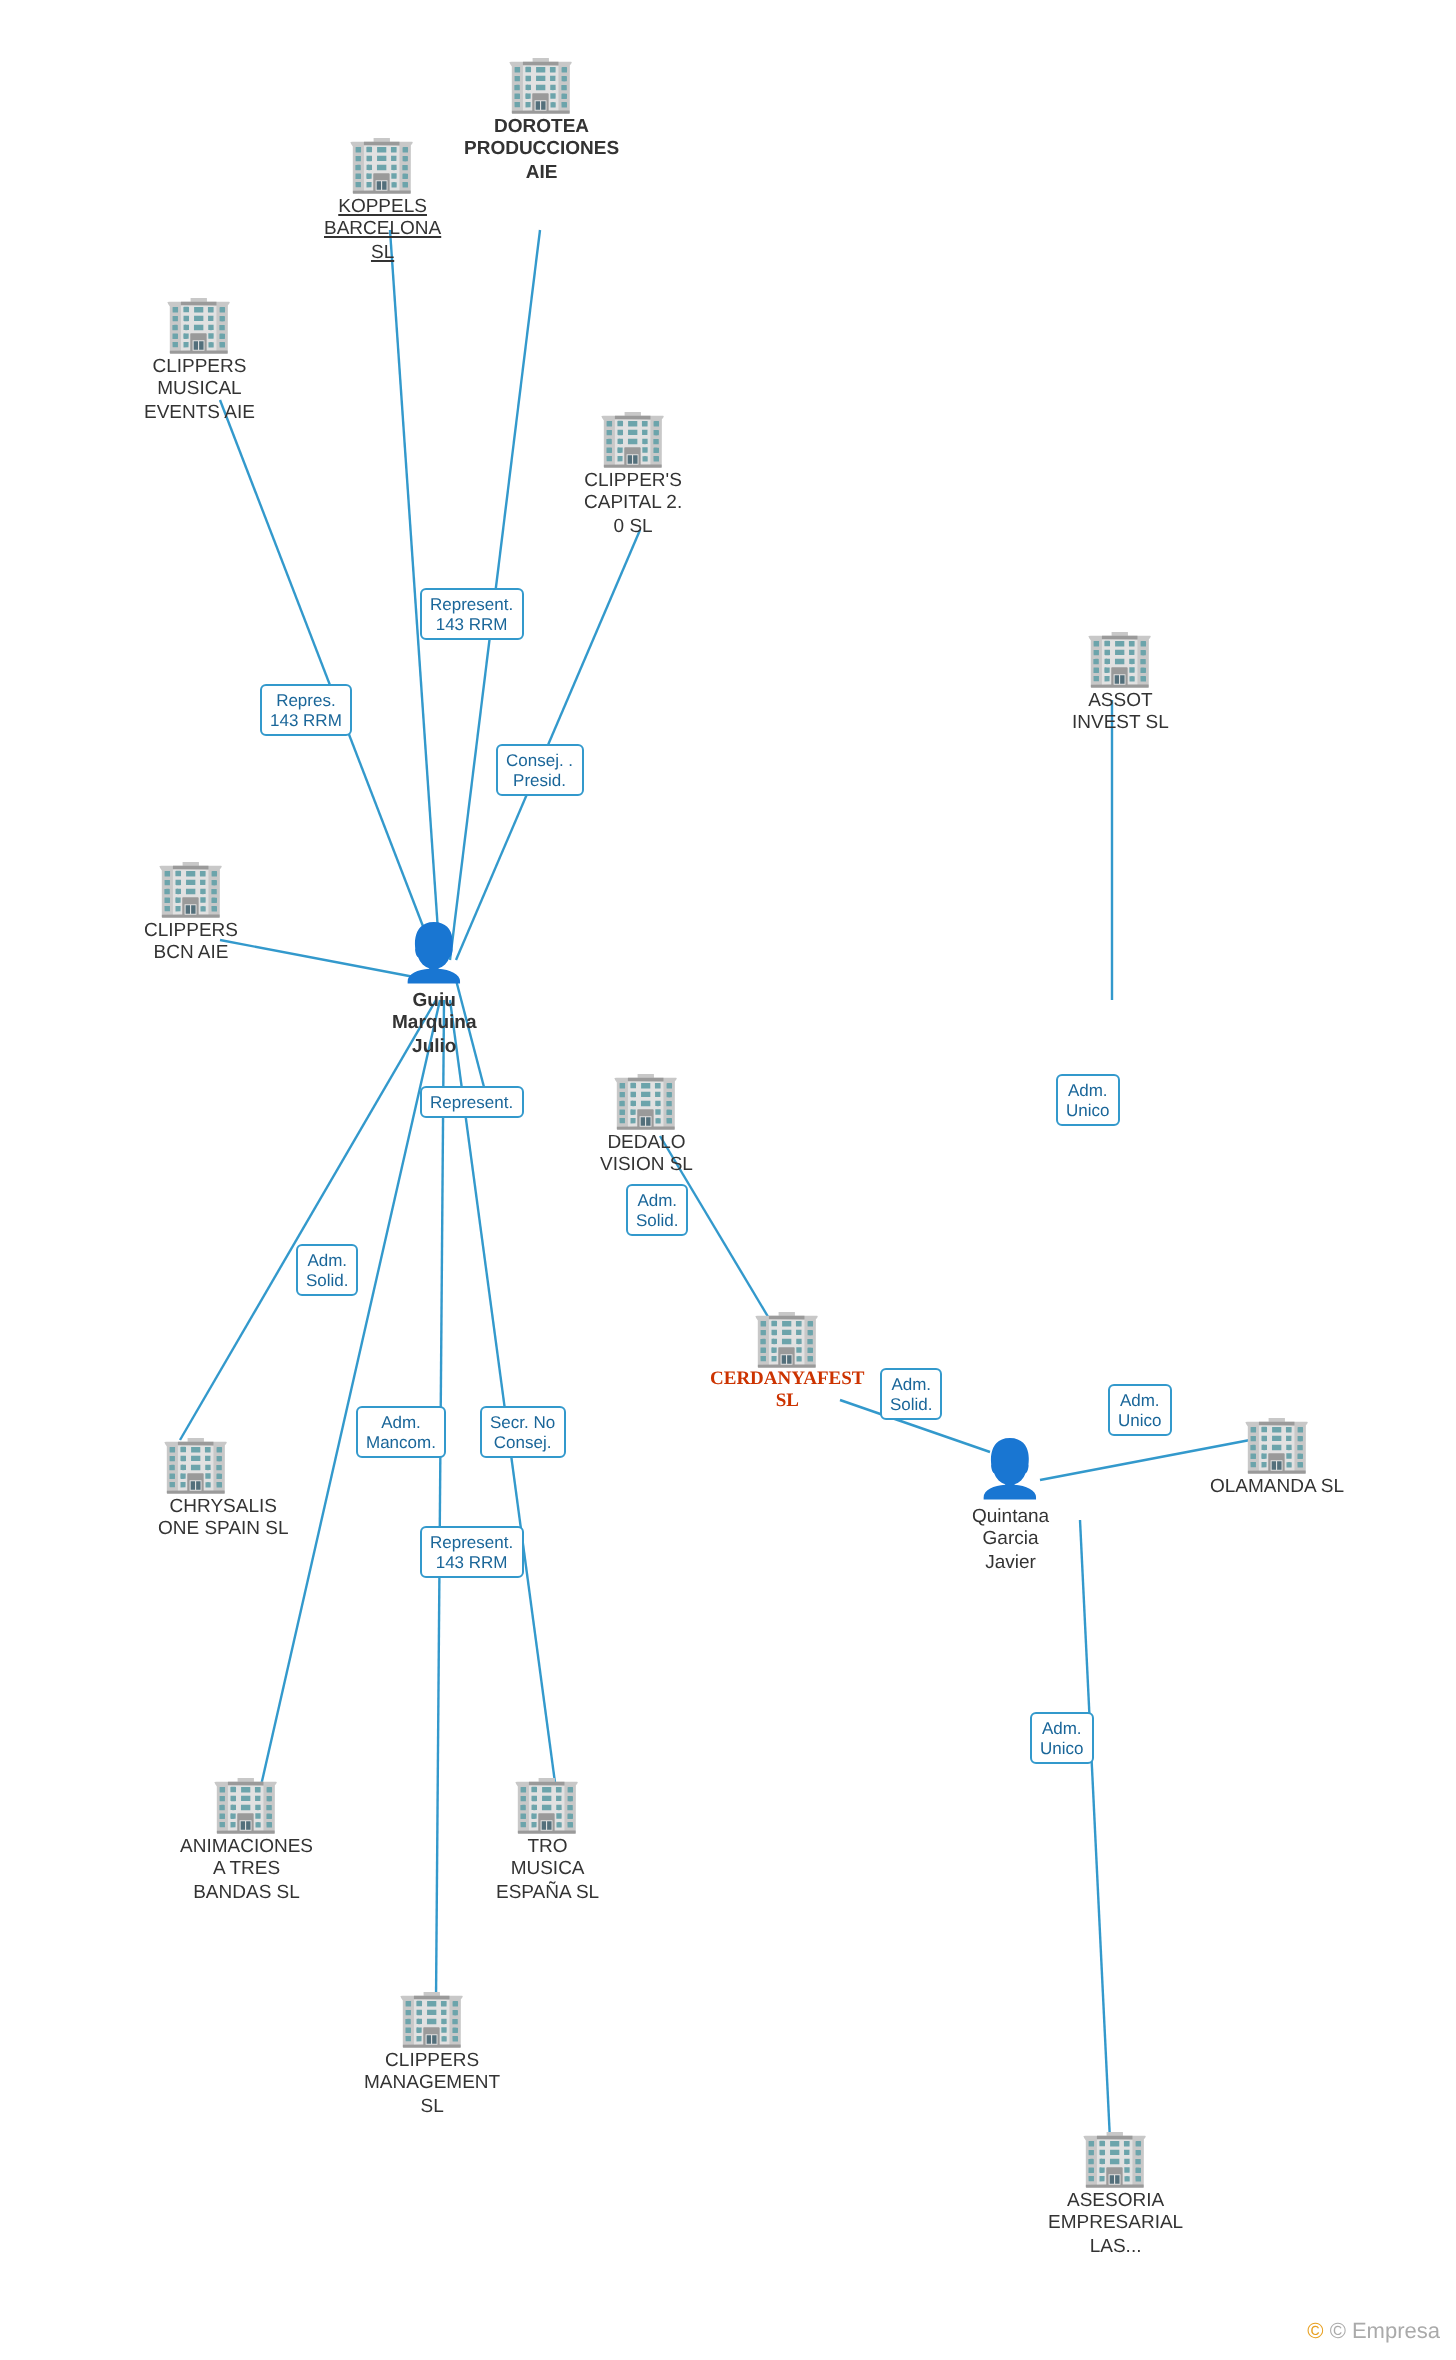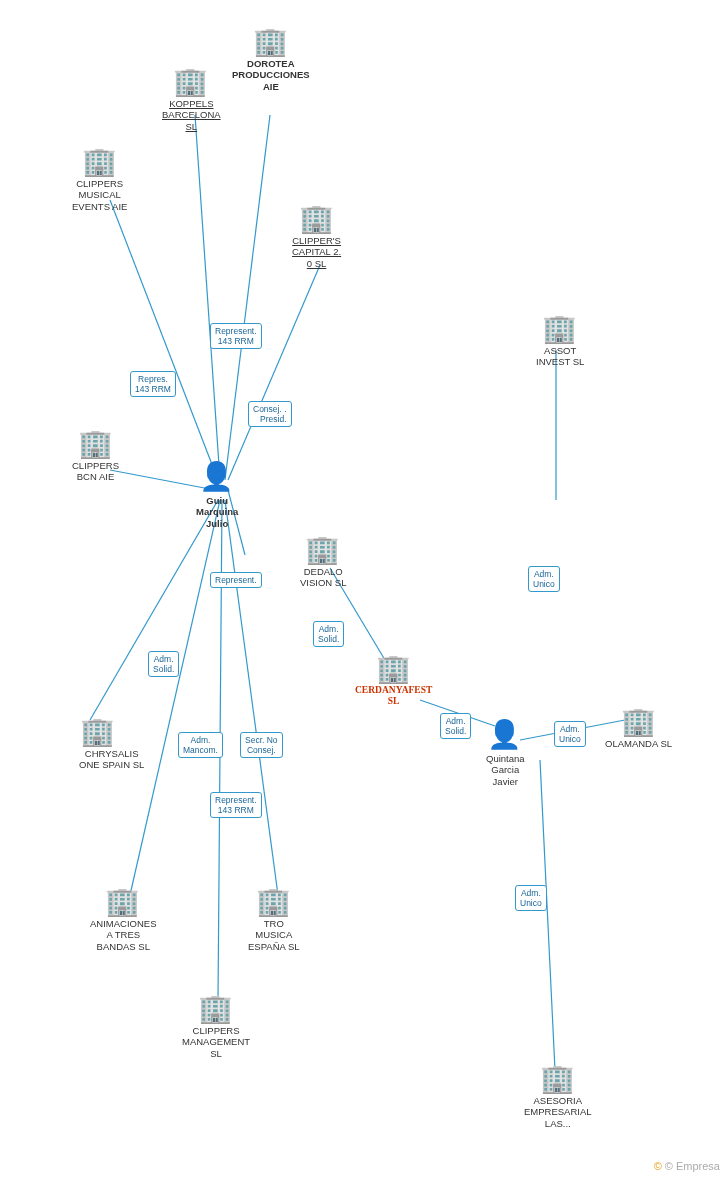--- a/index.html
+++ b/index.html
@@ -56,21 +56,20 @@
       border: 1.5px solid #3399cc;
       border-radius: 3px;
       color: #1a6699;
       font-size: 8.5px;
       padding: 2px 4px;
       text-align: center;
       line-height: 1.2;
       position: absolute;
       z-index: 2;
       white-space: nowrap;
-      margin-top: 29px;
     }
     .watermark {
       position: absolute;
       bottom: 8px;
       right: 8px;
       font-size: 11px;
       color: #aaa;
       z-index: 10;
       padding-left: 43px;
     }
@@ -131,21 +130,21 @@
 
   <div class="node" style="left:72px;top:148px;">
     <div class="building-icon">🏢</div>
     <div class="node-label" style="white-space:pre-line;">CLIPPERS
 MUSICAL
 EVENTS  AIE</div>
   </div>
 
   <div class="node" style="left:292px;top:205px;">
     <div class="building-icon">🏢</div>
-    <div class="node-label" style="white-space:pre-line;text-decoration:underline;">CLIPPER'S
+    <div class="node-label" style="white-space:pre-line;">CLIPPER'S
 CAPITAL 2.
 0  SL</div>
   </div>
 
   <div class="node" style="left:72px;top:430px;">
     <div class="building-icon">🏢</div>
     <div class="node-label" style="white-space:pre-line;">CLIPPERS
 BCN  AIE</div>
   </div>
 
@@ -215,21 +214,21 @@
 
   <div class="node" style="left:524px;top:1065px;">
     <div class="building-icon">🏢</div>
     <div class="node-label" style="white-space:pre-line;">ASESORIA
 EMPRESARIAL
 LAS...</div>
   </div>
 
   <div class="role-badge" style="left:130px;top:342px;">Repres.<br>143 RRM</div>
   <div class="role-badge" style="left:210px;top:294px;">Represent.<br>143 RRM</div>
-  <div class="role-badge" style="left:248px;top:372px;text-align:right;">Consej. .<br>Presid.</div>
+  <div class="role-badge" style="left:248px;top:372px;">Consej. .<br>Presid.</div>
   <div class="role-badge" style="left:210px;top:543px;">Represent.</div>
   <div class="role-badge" style="left:148px;top:622px;">Adm.<br>Solid.</div>
   <div class="role-badge" style="left:178px;top:703px;">Adm.<br>Mancom.</div>
   <div class="role-badge" style="left:240px;top:703px;">Secr.  No<br>Consej.</div>
   <div class="role-badge" style="left:210px;top:763px;">Represent.<br>143 RRM</div>
   <div class="role-badge" style="left:440px;top:684px;">Adm.<br>Solid.</div>
   <div class="role-badge" style="left:313px;top:592px;">Adm.<br>Solid.</div>
   <div class="role-badge" style="left:528px;top:537px;">Adm.<br>Unico</div>
   <div class="role-badge" style="left:554px;top:692px;">Adm.<br>Unico</div>
   <div class="role-badge" style="left:515px;top:856px;">Adm.<br>Unico</div>

